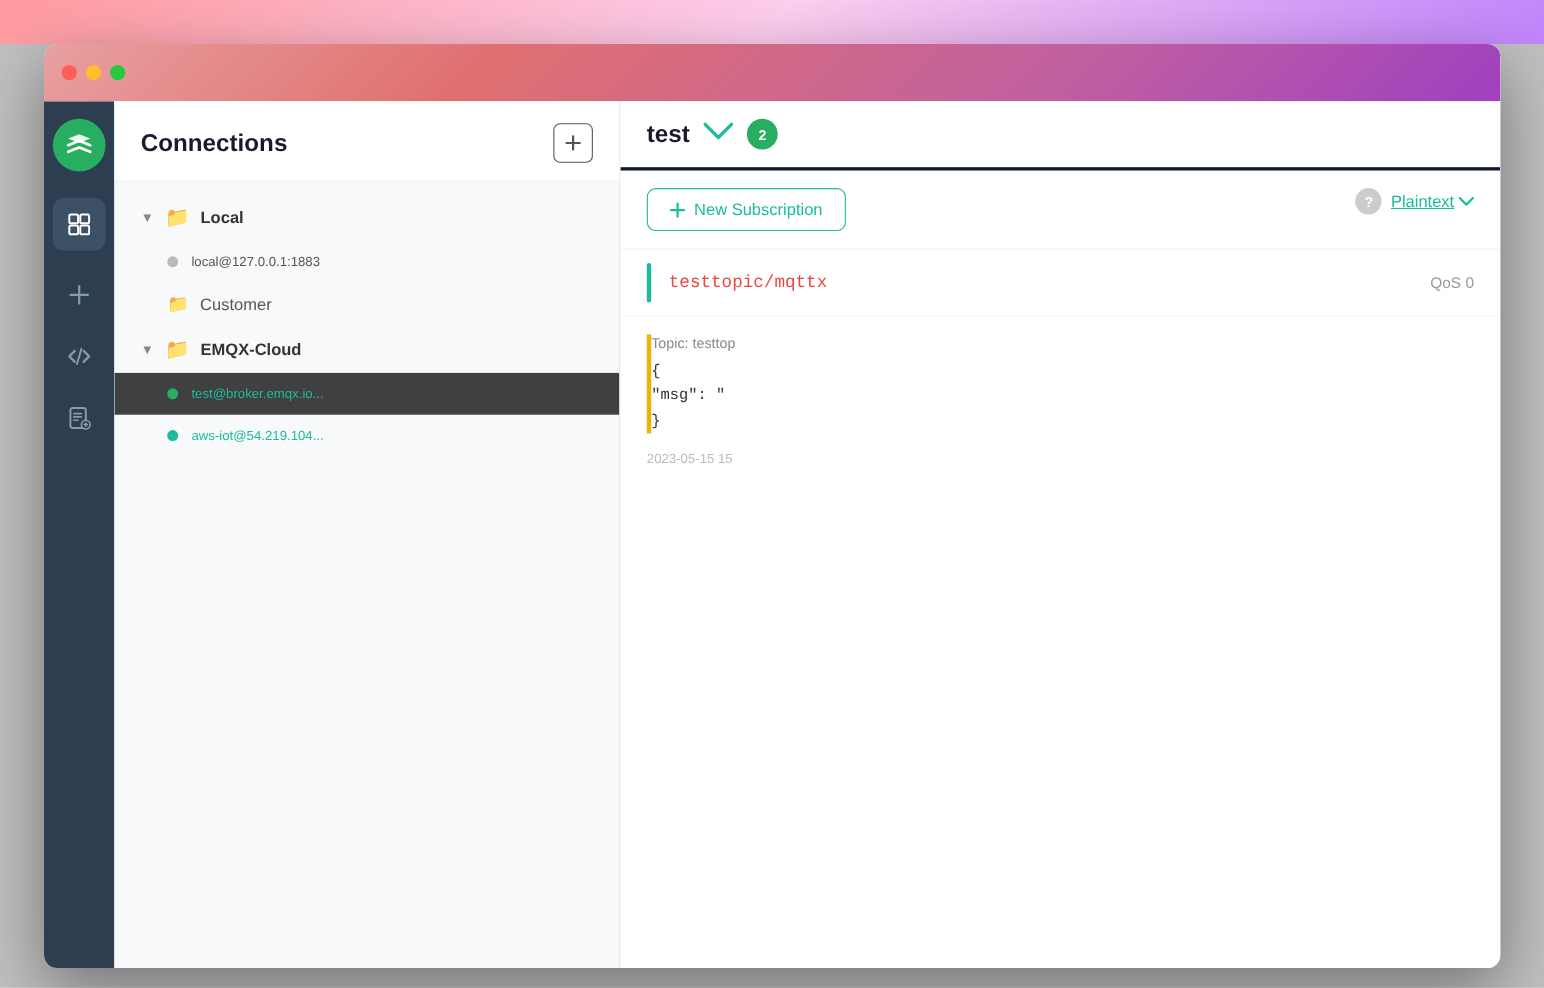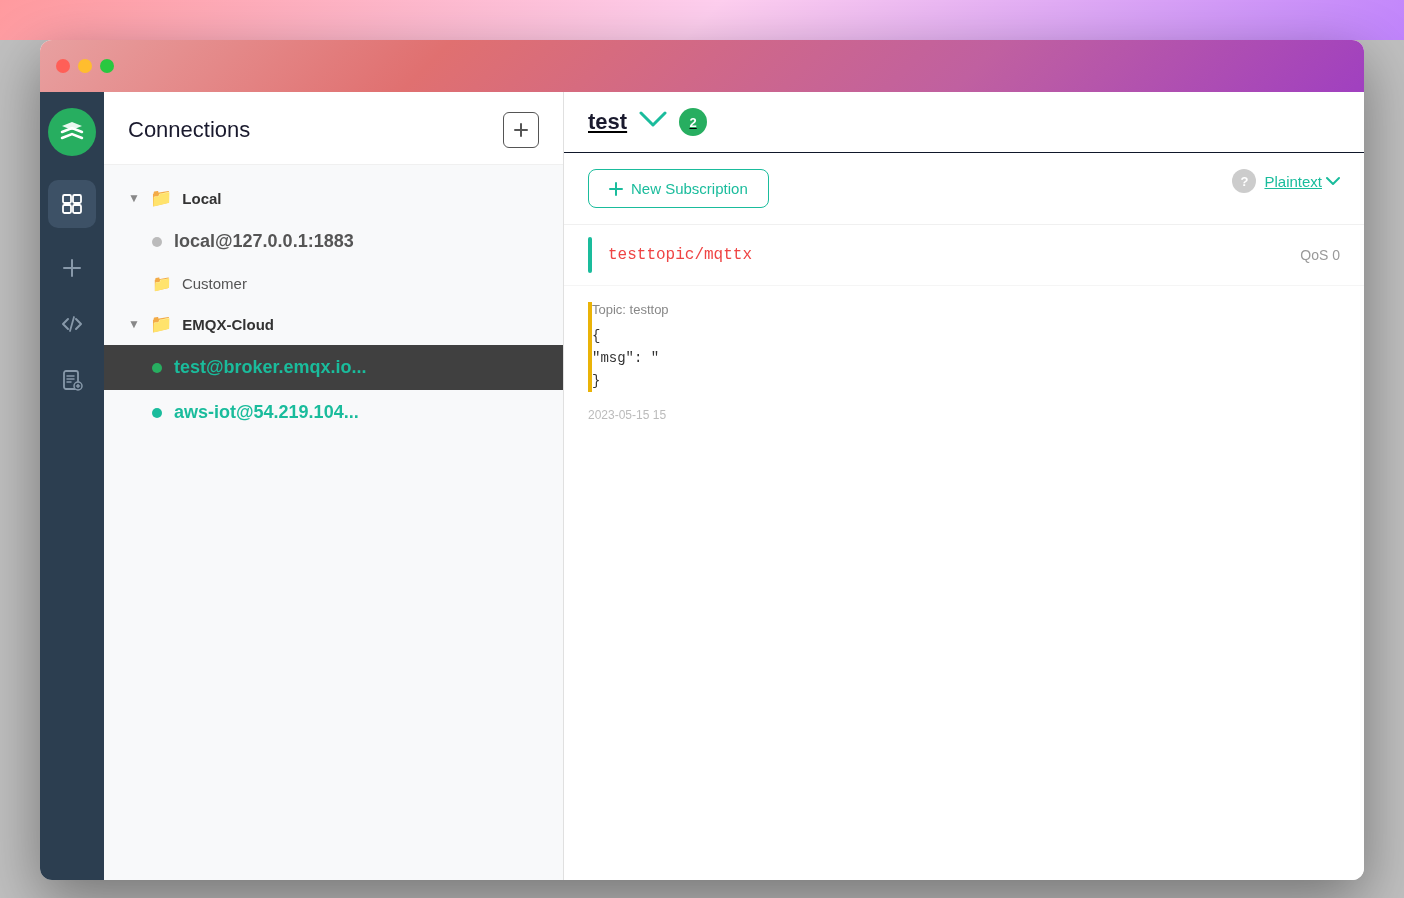--- a/index.html
+++ b/index.html
@@ -117,21 +117,21 @@
       display: flex;
       align-items: center;
       justify-content: space-between;
       padding: 20px 24px 16px;
       background: #fff;
       border-bottom: 1px solid #f0f0f0;
     }
 
     .connections-title {
       font-size: 22px;
-      font-weight: 400;
+      font-weight: 700;
       color: #1a1a2e;
     }
 
     .add-connection-btn {
       width: 36px;
       height: 36px;
       border: 1.5px solid #555;
       border-radius: 6px;
       background: transparent;
       cursor: pointer;
@@ -179,23 +179,23 @@
       width: 10px;
       height: 10px;
       border-radius: 50%;
       flex-shrink: 0;
     }
     .dot-gray { background: #bbb; }
     .dot-green { background: #27ae60; }
     .dot-teal { background: #1abc9c; }
 
     .connection-name {
-      font-size: 18px;
+      font-size: 12px;
       color: #2196f3;
-      font-weight: 700;
+      font-weight: 400;
     }
     .connection-name.active-conn {
       color: #1abc9c;
     }
     .connection-name.inactive {
       color: #555;
     }
 
     .folder-item {
       display: flex;
@@ -220,24 +220,23 @@
       background: #fff;
       display: flex;
       flex-direction: column;
       overflow: hidden;
     }
 
     .main-header {
       display: flex;
       align-items: center;
       padding: 16px 24px;
-      border-bottom: 1px solid #0f172a;
+      border-bottom: 3px solid #0f172a;
       gap: 12px;
       flex-shrink: 0;
-      text-decoration: underline;
     }
 
     .main-topic {
       font-size: 22px;
       font-weight: 700;
       color: #1a1a2e;
     }
 
     .chevron-down {
       color: #1abc9c;

